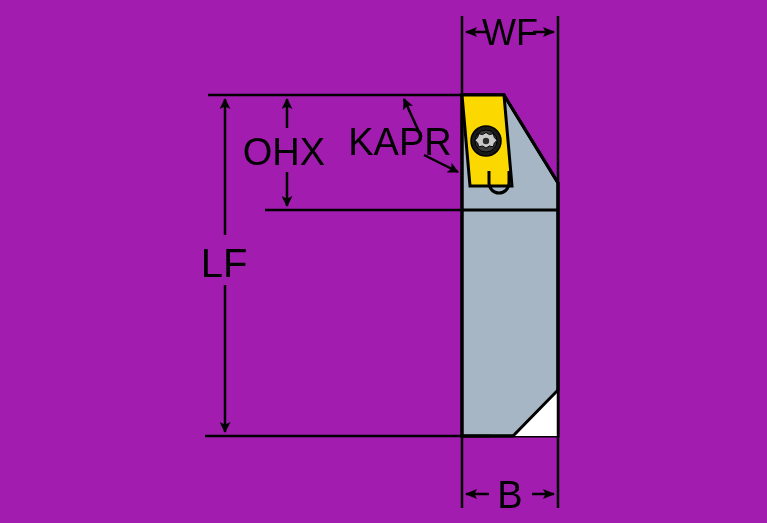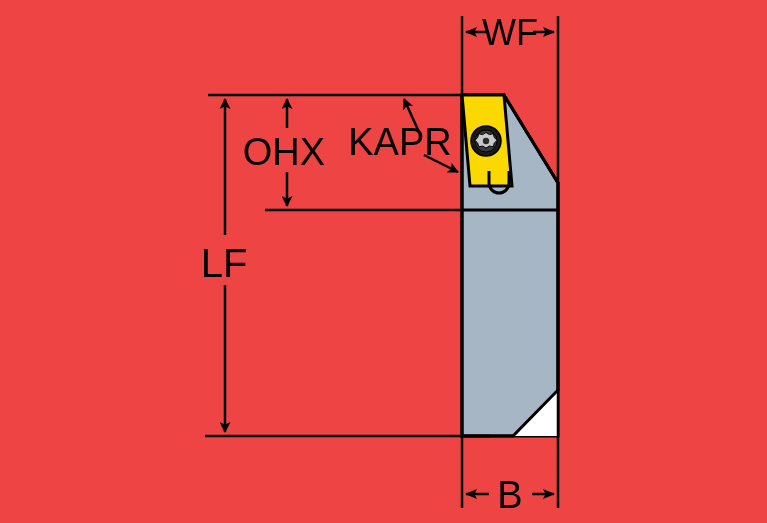--- a/index.html
+++ b/index.html
@@ -7,21 +7,21 @@
     padding: 0;
     background: #ffffff;
   }
   body {
     font-family: "Liberation Sans", sans-serif;
   }
   #drawing-root {
     position: relative;
     width: 767px;
     height: 523px;
-    background: #ef4444;
+    background: #a21caf;
     overflow: hidden;
   }
   #drawing-svg {
     display: block;
     width: 767px;
     height: 523px;
   }
   .dim-label {
     font-family: "Liberation Sans", sans-serif;
     font-weight: 400;

